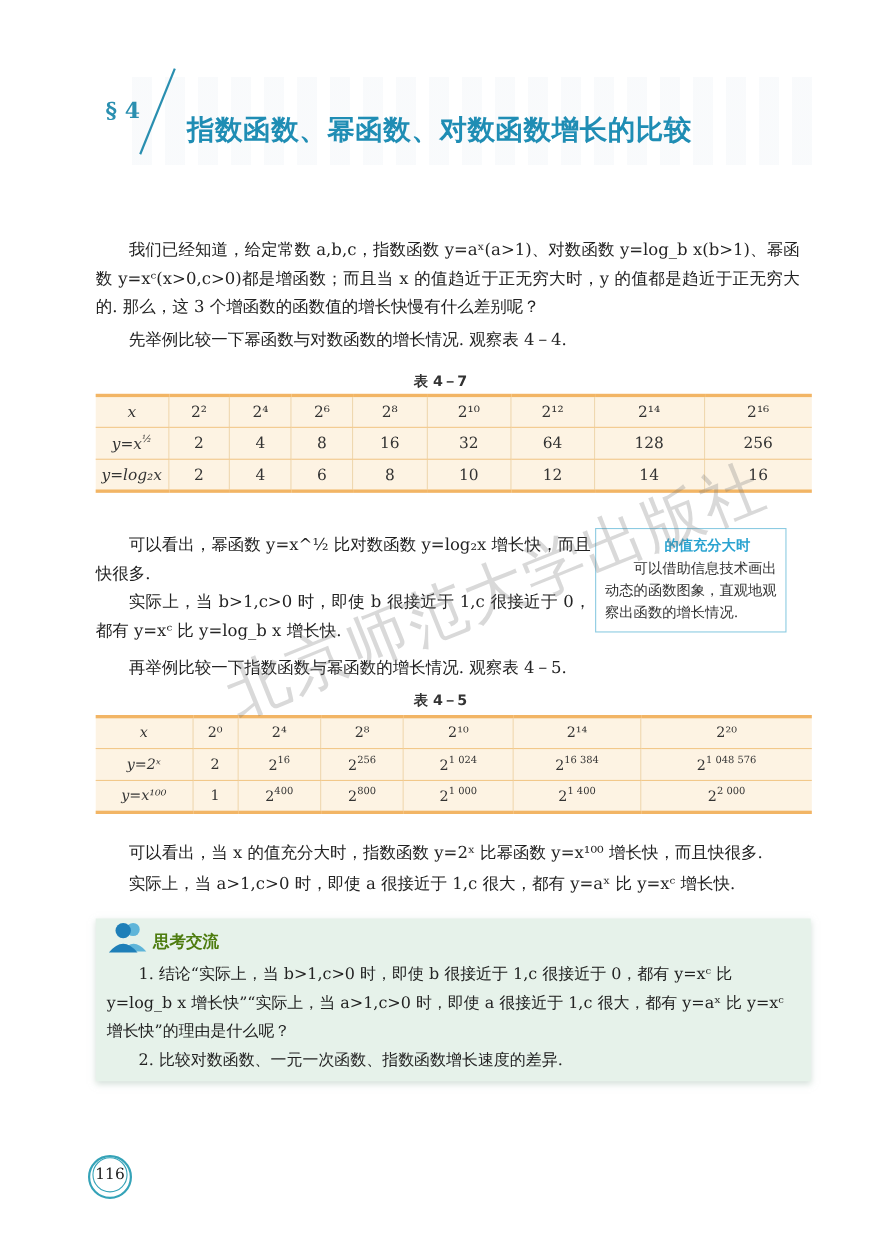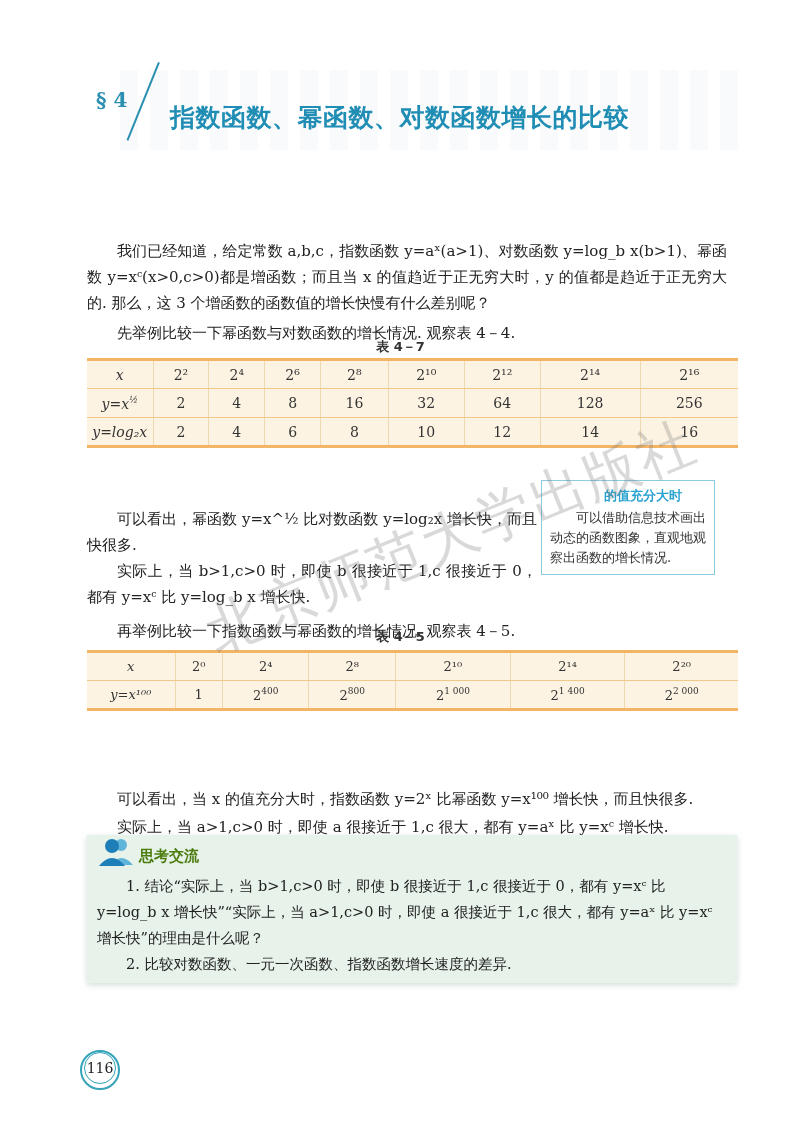--- a/index.html
+++ b/index.html
@@ -6,21 +6,21 @@
   html, body { width: 801px; height: 1130px; background: #ffffff; }
   body { position: relative; font-family: "DejaVu Serif", "Liberation Serif", serif; color: #222; overflow: hidden; }
 
   .header { position: absolute; left: 0; top: 0; width: 801px; height: 180px; }
   .header-band { position: absolute; left: 120px; top: 70px; width: 620px; height: 80px;
     background: repeating-linear-gradient(90deg, #f7f9fb 0 18px, #ffffff 18px 30px); opacity: .8; }
   .section-num { position: absolute; left: 96px; top: 88px; font-size: 20px; font-weight: bold; color: #2a8fb0; font-family: "DejaVu Serif", serif; }
   .slash { position: absolute; left: 140px; top: 62px; width: 2px; height: 84px; background: #2a8fb0; transform: rotate(22deg); transform-origin: top left; left: 158px; }
   .section-title { position: absolute; left: 170px; top: 101px; font-size: 25px; font-weight: bold; color: #1f8db4; font-family: "DejaVu Sans", sans-serif; letter-spacing: 0.5px; }
 
-  .para { position: absolute; left: 87px; width: 640px; font-size: 15px; line-height: 26px; text-align: justify; color: #222; margin-top: 24px; }
+  .para { position: absolute; left: 87px; width: 640px; font-size: 15px; line-height: 26px; text-align: justify; color: #222; }
   .indent { text-indent: 2em; }
 
   .caption { position: absolute; width: 100%; left: 0; text-align: center; font-size: 13px; font-weight: bold; font-family: "DejaVu Sans", sans-serif; color: #333; }
 
   table.t { position: absolute; border-collapse: collapse; background: #fdf3e3; font-size: 14px; }
   table.t td { border-left: 1px solid #efd8b0; border-right: 1px solid #efd8b0; border-bottom: 1px solid #f2c88a; text-align: center; height: 29px; color: #333; }
   table.t tr:first-child td { border-top: 3px solid #f2b565; }
   table.t tr:last-child td { border-bottom: 3px solid #f2b565; }
   table.t td:first-child { border-left: none; font-style: italic; }
   table.t td:last-child { border-right: none; }
@@ -108,20 +108,29 @@
       <tr>
     <td style="width:88px">x</td>
     <td>2⁰</td>
     <td>2⁴</td>
     <td>2⁸</td>
     <td>2¹⁰</td>
     <td>2¹⁴</td>
     <td>2²⁰</td>
   </tr>
   <tr>
+    <td>y=2ˣ</td>
+    <td>2</td>
+    <td>2<sup>16</sup></td>
+    <td>2<sup>256</sup></td>
+    <td>2<sup>1 024</sup></td>
+    <td>2<sup>16 384</sup></td>
+    <td>2<sup>1 048 576</sup></td>
+  </tr>
+  <tr>
     <td>y=x¹⁰⁰</td>
     <td>1</td>
     <td>2<sup>400</sup></td>
     <td>2<sup>800</sup></td>
     <td>2<sup>1 000</sup></td>
     <td>2<sup>1 400</sup></td>
     <td>2<sup>2 000</sup></td>
   </tr>
 </tbody>
   </table>

